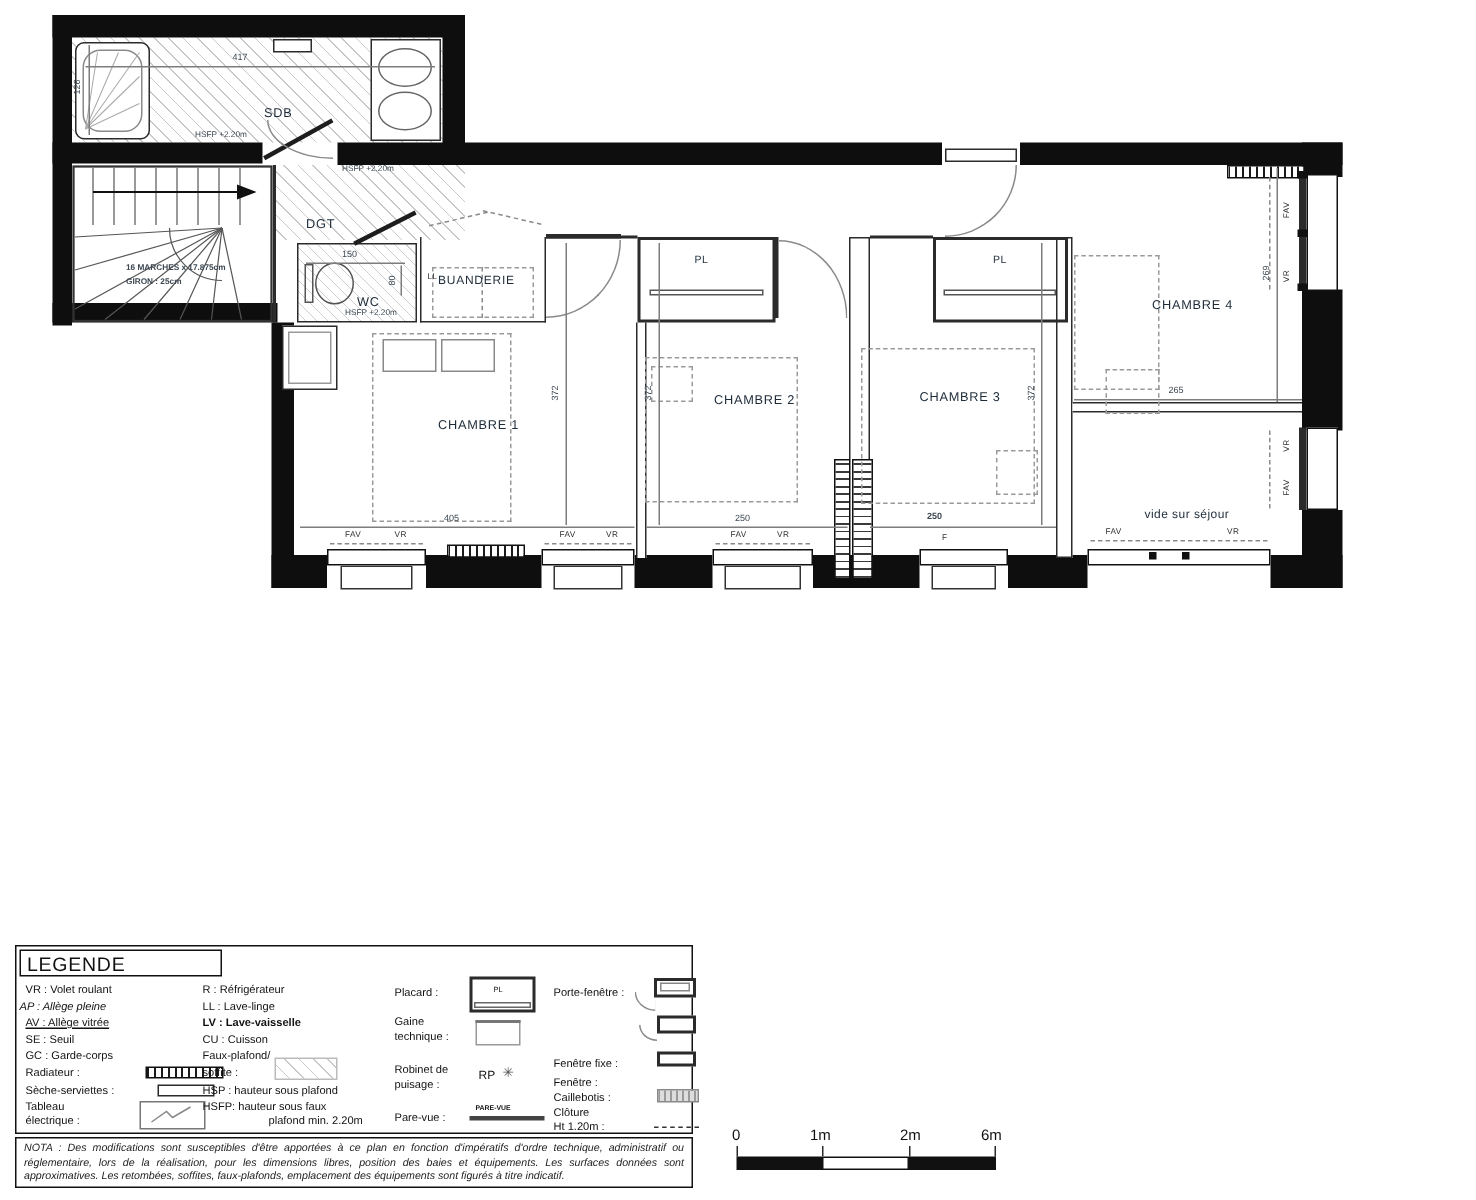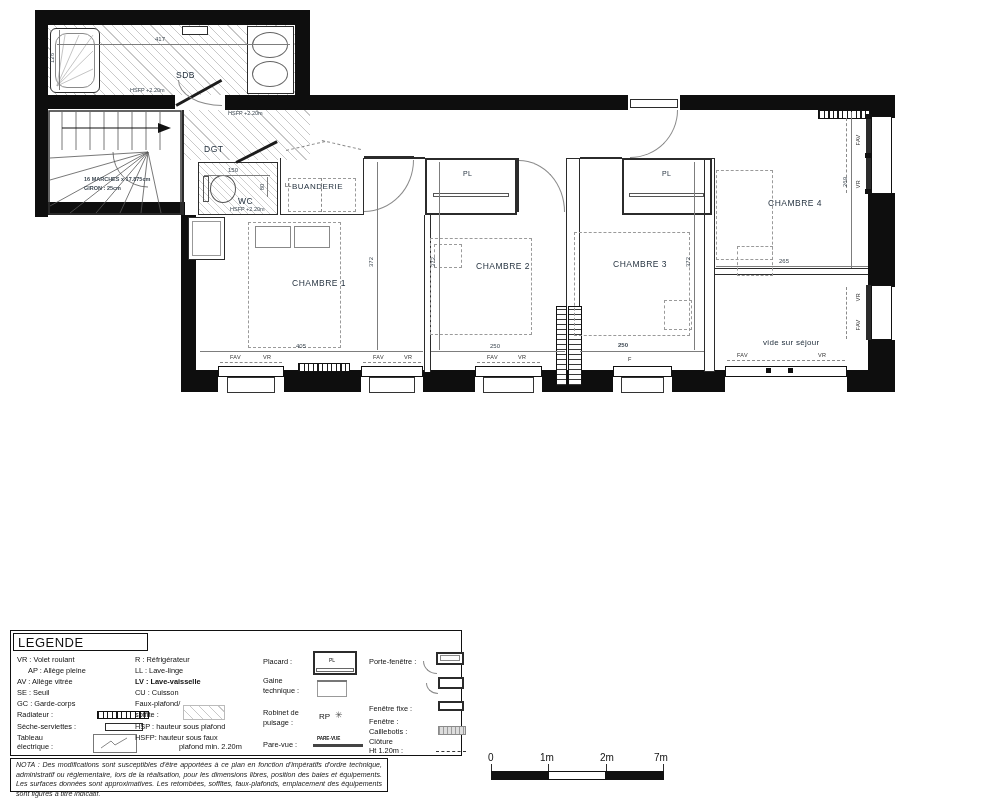--- a/index.html
+++ b/index.html
@@ -29,21 +29,21 @@
   .arc{position:absolute;box-sizing:border-box;border:0 solid #8a8a8a;background:transparent;}
   .leaf{position:absolute;height:2.5px;background:#1d1d1d;transform-origin:0 50%;}
   .winf{position:absolute;background:#fff;border:1.6px solid #111;box-sizing:border-box;}
   .sill{position:absolute;background:#fff;border:1px solid #333;box-sizing:border-box;}
   .sq{position:absolute;background:#111;}
   
   #legendBox{position:absolute;left:10px;top:630px;width:452px;height:126px;border:1.3px solid #111;box-sizing:border-box;background:#fff;}
   #legendTitle{position:absolute;left:2px;top:2px;width:135px;height:18px;border:1.2px solid #111;box-sizing:border-box;
     font-size:13px;letter-spacing:.5px;color:#111;padding-left:4px;line-height:17px;}
   .lg{position:absolute;font-size:7.4px;color:#111;white-space:nowrap;}
-  #notaBox{position:absolute;left:10px;top:758px;width:378px;height:34px;border:1px solid #111;box-sizing:border-box;
+  #notaBox{position:absolute;left:10px;top:758px;width:452px;height:34px;border:1px solid #111;box-sizing:border-box;
     font-size:7.1px;font-style:italic;color:#222;padding:2px 5px;text-align:justify;line-height:1.35;}
   
   .scl{position:absolute;font-size:10px;color:#111;}
   .sblack{position:absolute;background:#111;}
   .swhite{position:absolute;background:#fff;border:1.2px solid #111;box-sizing:border-box;}
 </style>
 </head>
 <body>
 
 <div id="stage">
@@ -247,22 +247,22 @@
   <div class="tiny" style="left:818px;top:352px;">VR</div>
   <div class="tiny v" style="left:858px;top:140px;">FAV</div>
   <div class="tiny v" style="left:858px;top:184px;">VR</div>
   <div class="tiny v" style="left:858px;top:297px;">VR</div>
   <div class="tiny v" style="left:858px;top:325px;">FAV</div>
 
   <div id="legendBox">
     <div id="legendTitle">LEGENDE</div>
 
     <div class="lg" style="left:6px;top:24px;">VR : Volet roulant</div>
-    <div class="lg" style="left:17px;top:35px;">AP : Allège pleine</div>
-    <div class="lg" style="left:6px;top:46px;">AV : Allège vitrée</div>
+    <div class="lg" style="left:2px;top:35px;font-style:italic;">AP : Allège pleine</div>
+    <div class="lg" style="left:6px;top:46px;text-decoration:underline;">AV : Allège vitrée</div>
     <div class="lg" style="left:6px;top:57px;">SE : Seuil</div>
     <div class="lg" style="left:6px;top:68px;">GC : Garde-corps</div>
     <div class="lg" style="left:6px;top:79px;">Radiateur :</div>
     <div class="rad" style="left:86px;top:80px;width:52px;height:8px;"></div>
     <div class="lg" style="left:6px;top:91px;">Sèche-serviettes :</div>
     <div class="thin" style="left:94px;top:92px;width:38px;height:8px;border-width:1.5px;"></div>
     <div class="lg" style="left:6px;top:102px;">Tableau</div>
     <div class="lg" style="left:6px;top:111px;">électrique :</div>
     <div class="lite" style="left:82px;top:103px;width:44px;height:19px;border-color:#777;"></div>
     <svg class="p" style="left:82px;top:103px;" width="44" height="19" viewBox="0 0 44 19">
@@ -311,21 +311,21 @@
     <div class="lg" style="left:358px;top:115px;">Ht 1.20m :</div>
     <div class="wdash" style="left:425px;top:120px;width:30px;border-top-color:#333;"></div>
   </div>
 
   <div id="notaBox">NOTA : Des modifications sont susceptibles d'être apportées à ce plan en fonction d'impératifs d'ordre technique, administratif ou réglementaire, lors de la réalisation, pour les dimensions libres, position des baies et équipements. Les surfaces données sont approximatives. Les retombées, soffites, faux-plafonds, emplacement des équipements sont figurés à titre indicatif.</div>
 
   <div class="p" style="left:488px;top:752px;width:184px;height:32px;">
     <div class="scl" style="left:0px;top:0px;">0</div>
     <div class="scl" style="left:52px;top:0px;">1m</div>
     <div class="scl" style="left:112px;top:0px;">2m</div>
-    <div class="scl" style="left:166px;top:0px;">7m</div>
+    <div class="scl" style="left:166px;top:0px;">6m</div>
     <div class="ln" style="left:3px;top:12px;width:1px;height:7px;"></div>
     <div class="ln" style="left:60px;top:12px;width:1px;height:7px;"></div>
     <div class="ln" style="left:118px;top:12px;width:1px;height:7px;"></div>
     <div class="ln" style="left:175px;top:12px;width:1px;height:7px;"></div>
     <div class="sblack" style="left:3px;top:19px;width:57px;height:9px;"></div>
     <div class="swhite" style="left:60px;top:19px;width:58px;height:9px;"></div>
     <div class="sblack" style="left:118px;top:19px;width:58px;height:9px;"></div>
   </div>
 
 </div>

